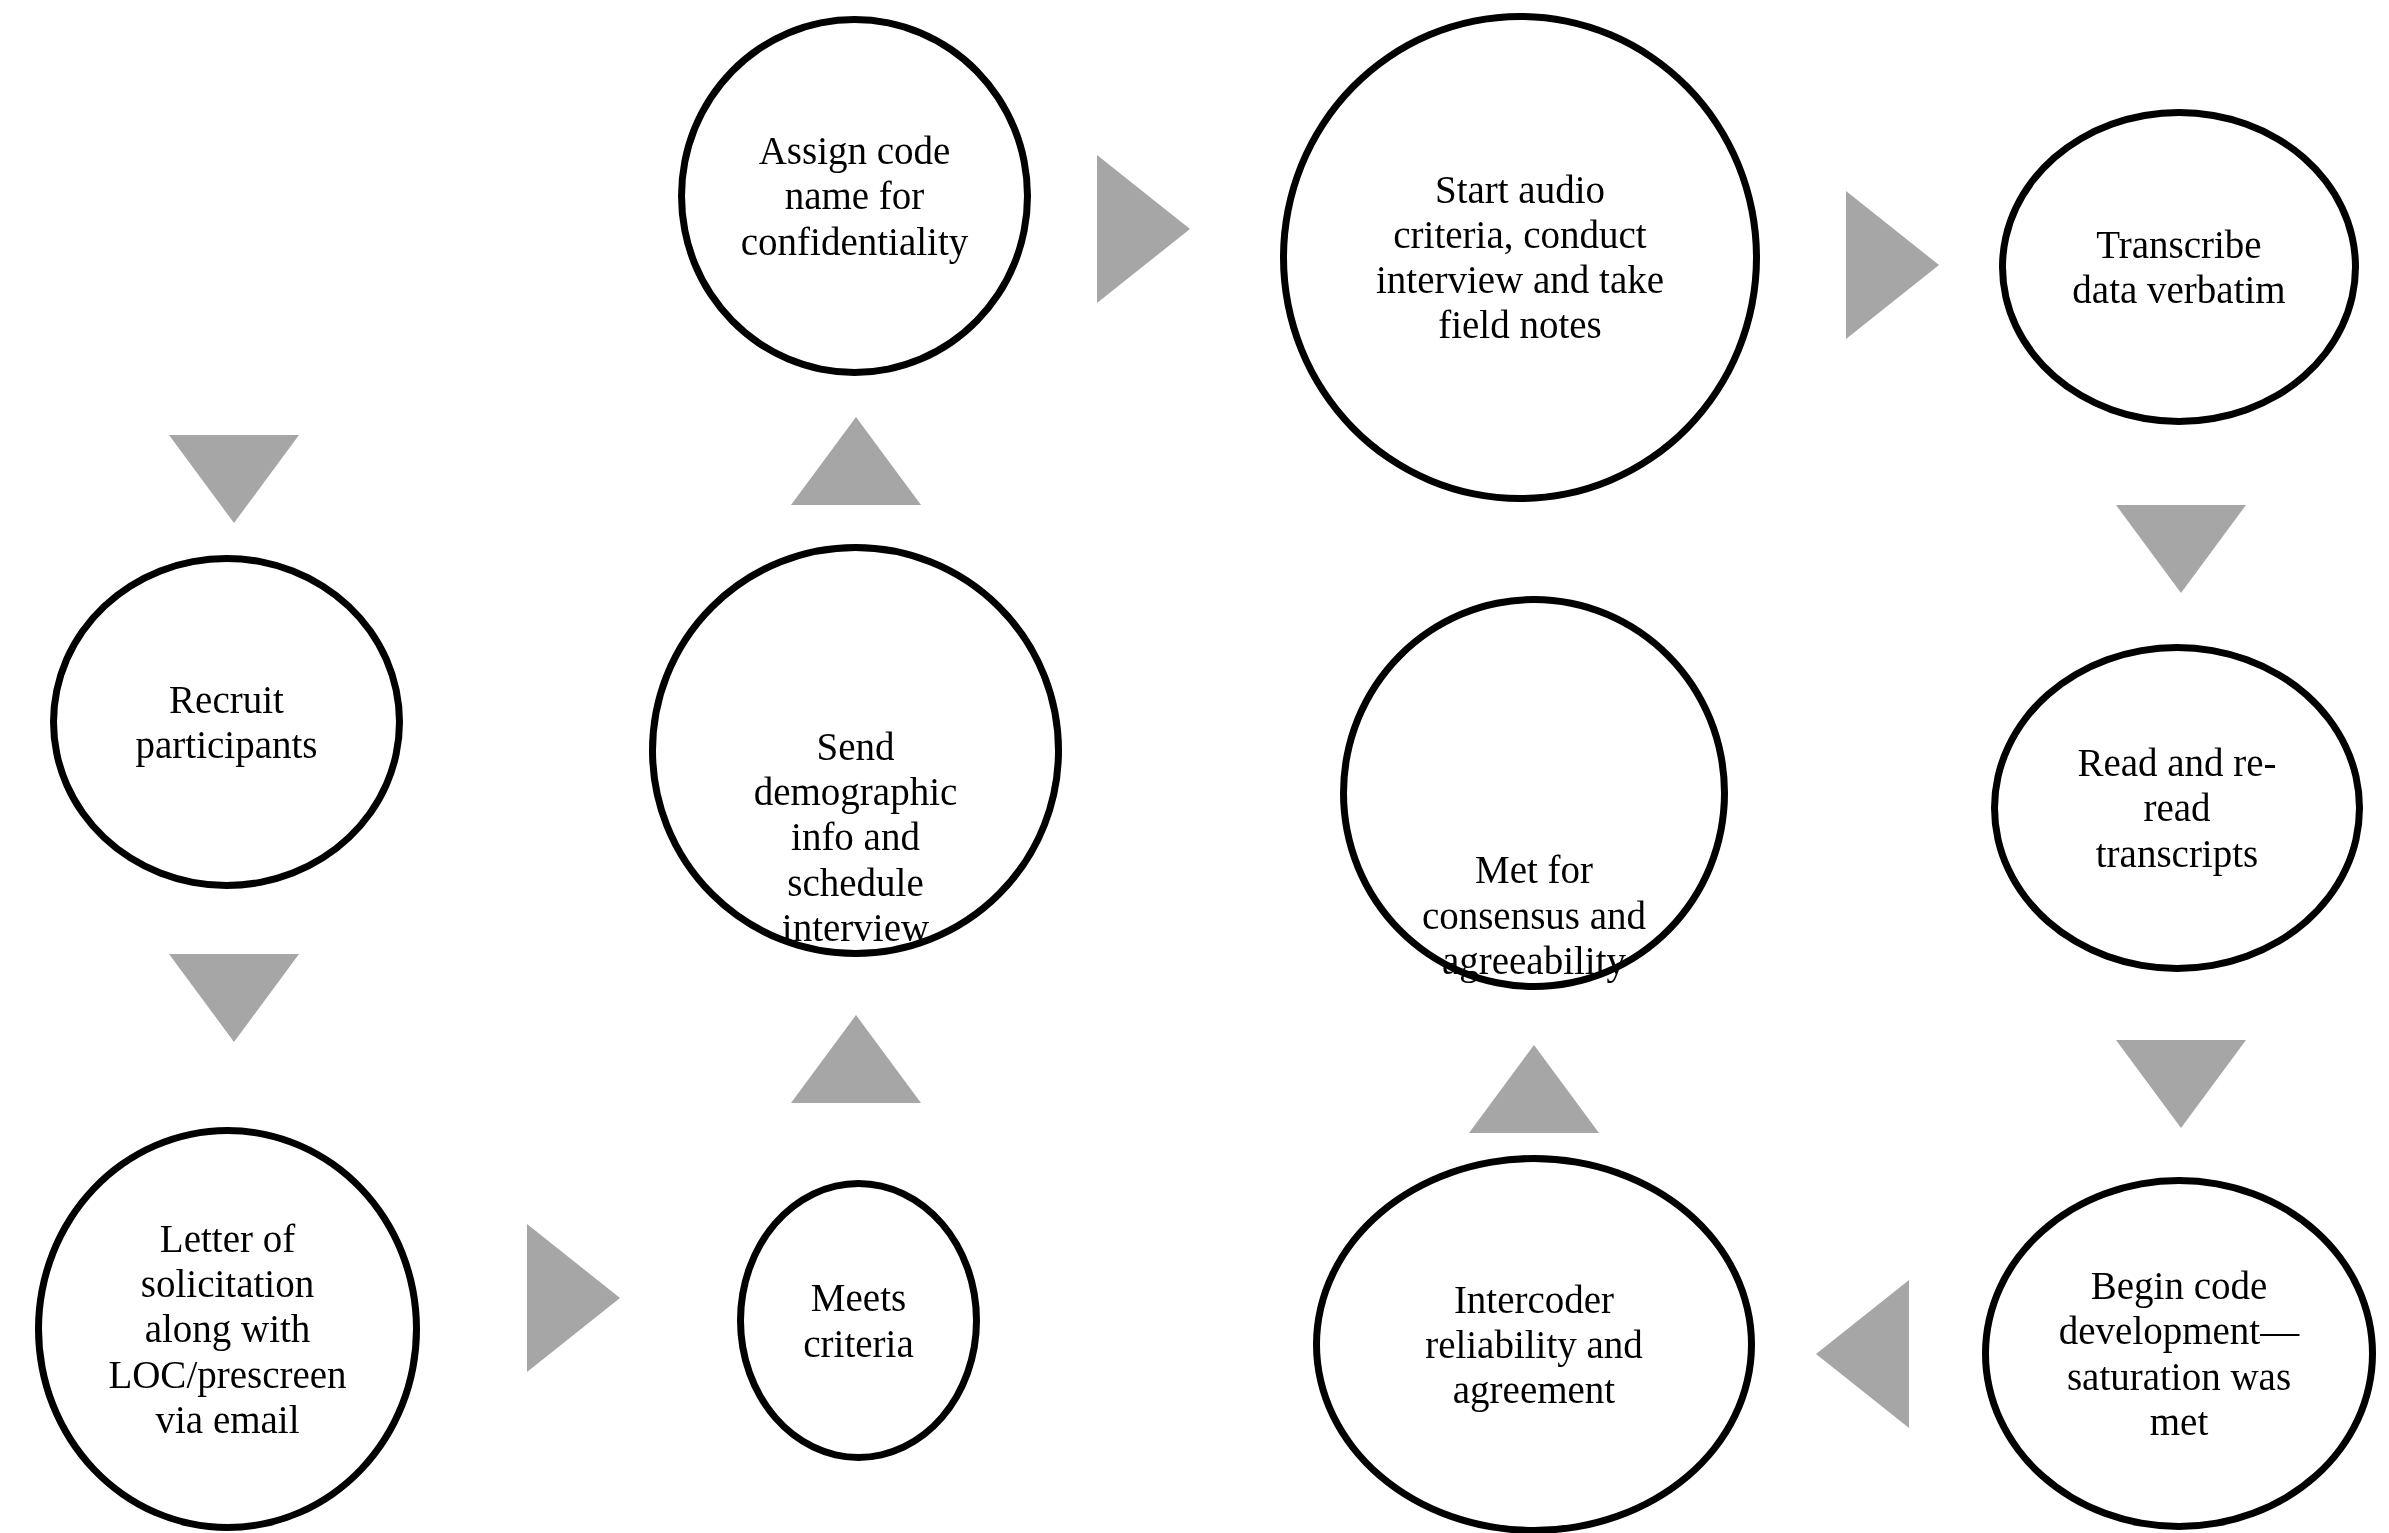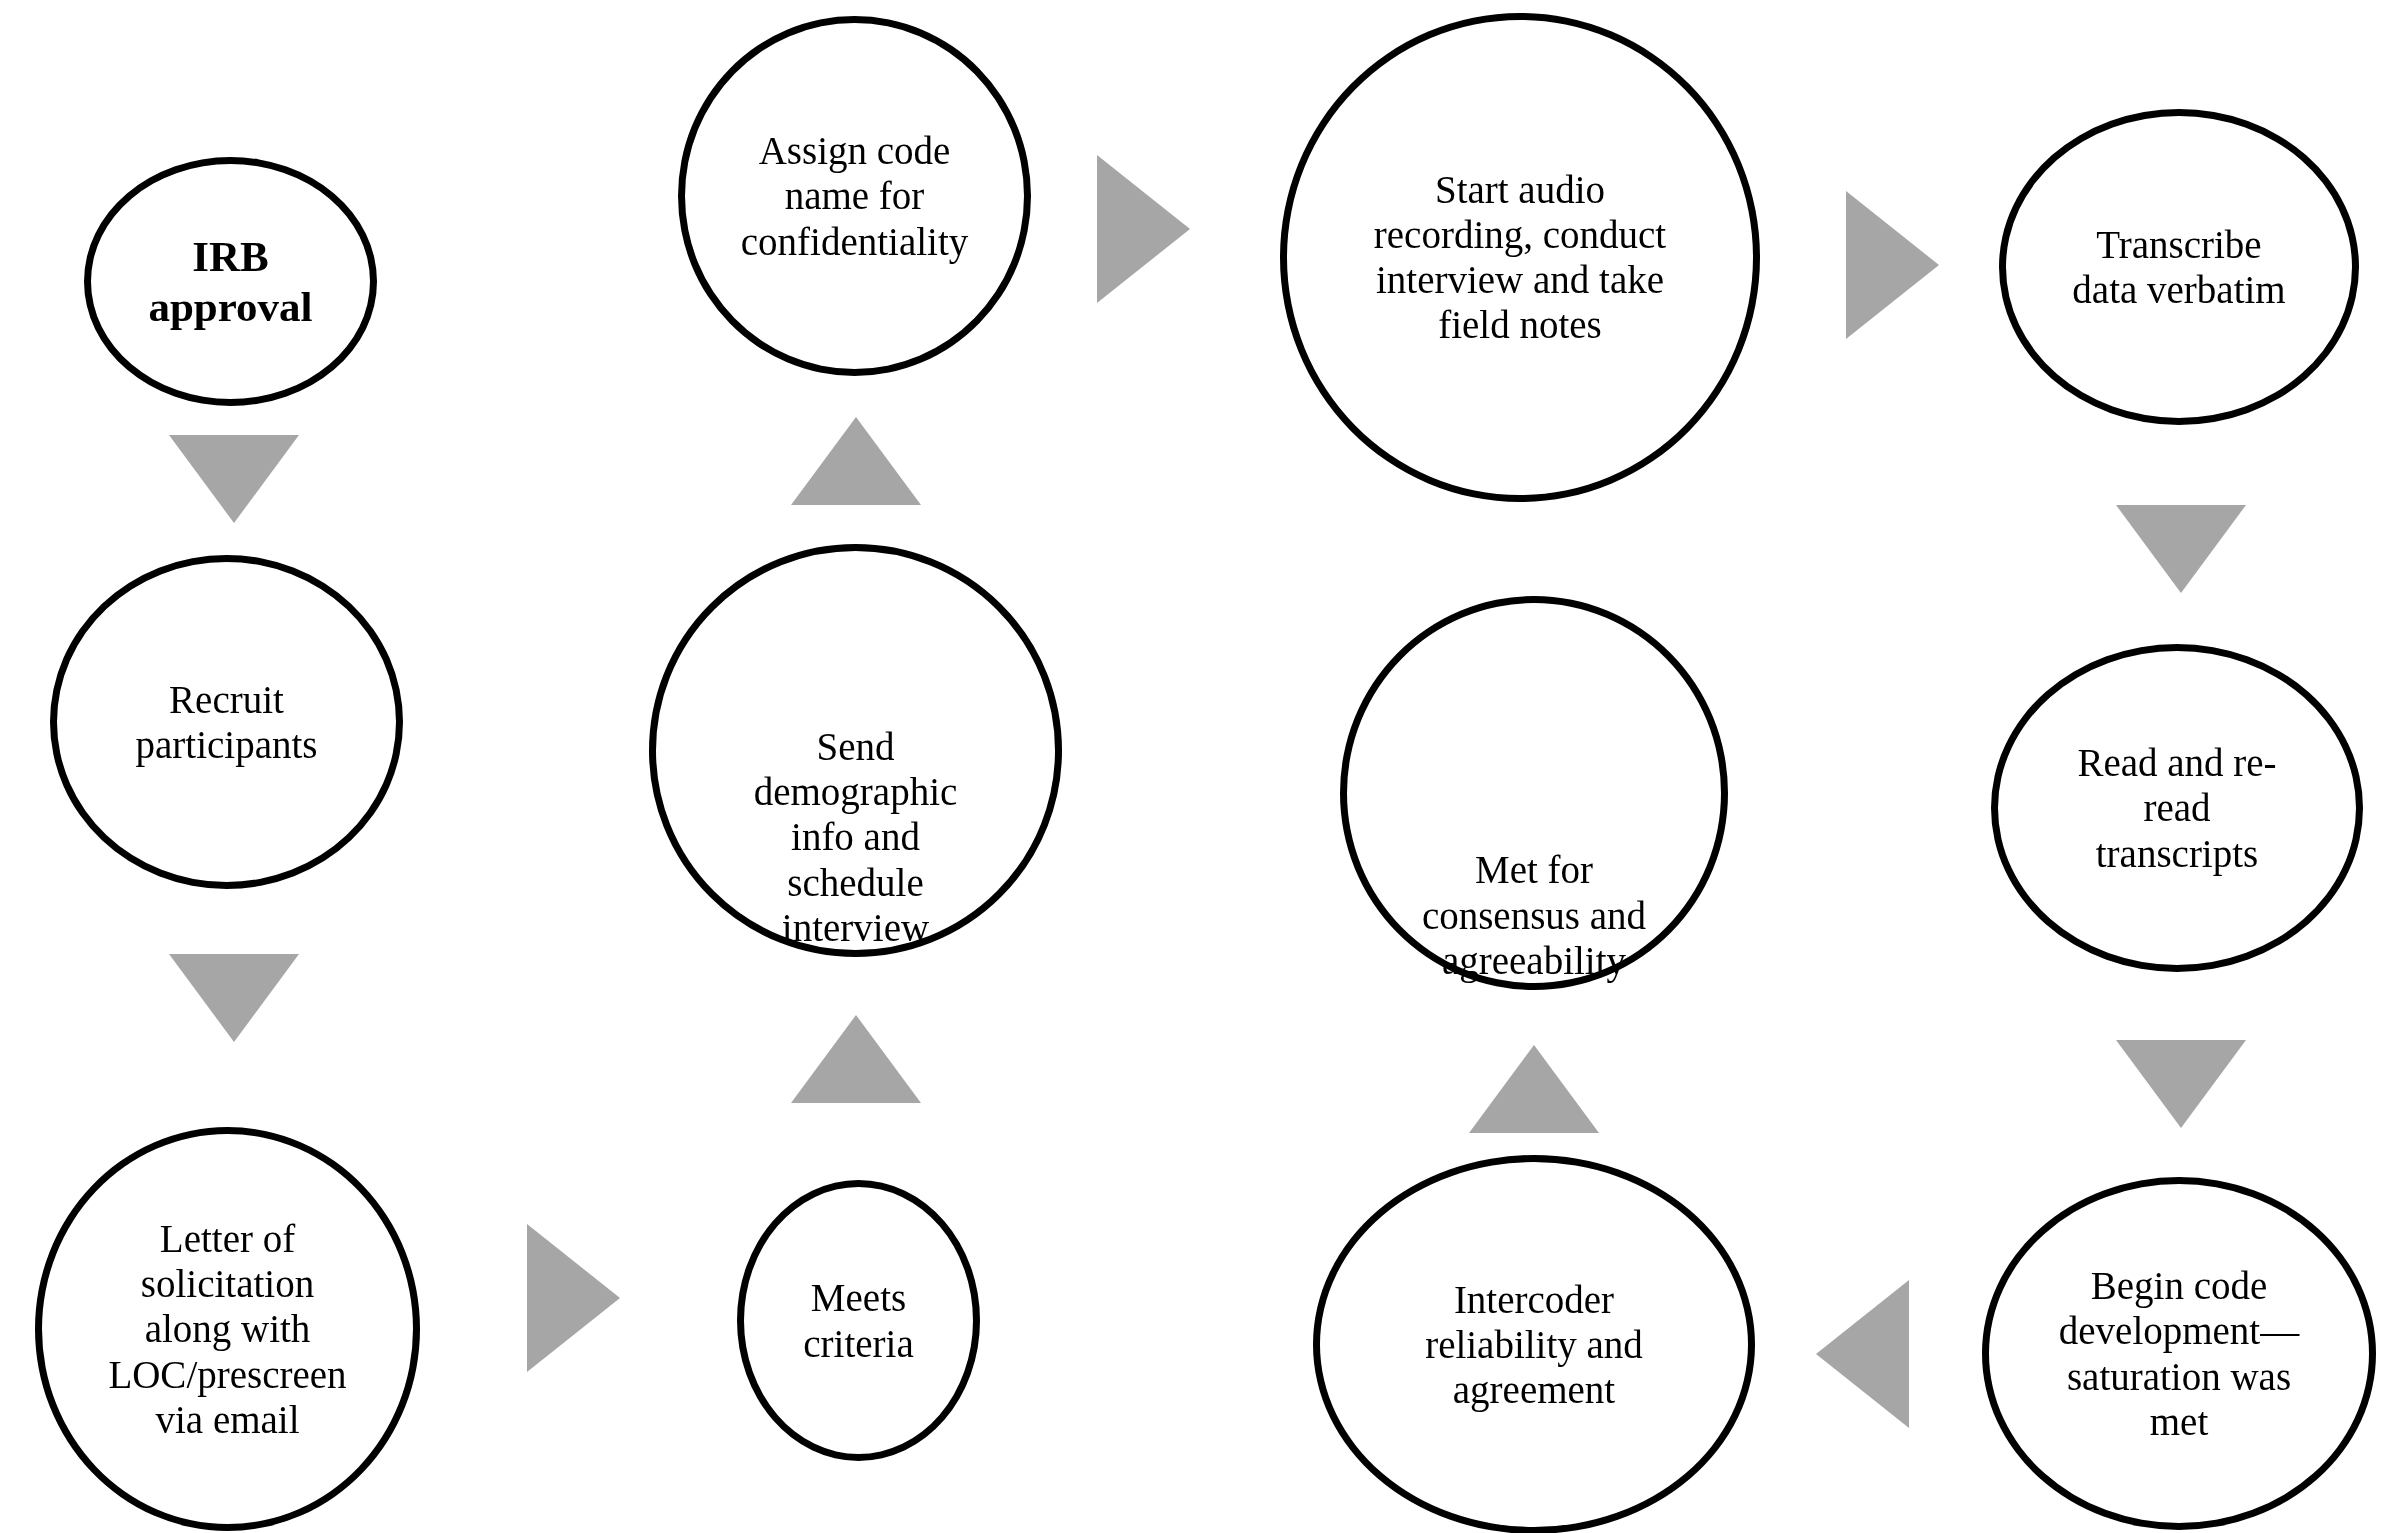--- a/index.html
+++ b/index.html
@@ -75,24 +75,20 @@
     border-top-color: transparent;
     border-bottom-color: transparent;
     border-left: 0;
   }
 </style>
 </head>
 <body>
 
 <div id="canvas">
 
-  <div class="node bold" style="left:84px; top:157px; width:293px; height:249px;">
-    <span class="node-label" style="font-size:43px;">IRB
-approval</span>
-  </div>
 
   <div class="arrow arrow-down" style="left:169px; top:435px; border-left-width:65px; border-right-width:65px; border-top-width:88px; border-top-color:#A6A6A6;"></div>
 
   <div class="node" style="left:50px; top:555px; width:353px; height:334px;">
     <span class="node-label">Recruit
 participants</span>
   </div>
 
   <div class="arrow arrow-down" style="left:169px; top:954px; border-left-width:65px; border-right-width:65px; border-top-width:88px; border-top-color:#A6A6A6;"></div>
 
@@ -124,21 +120,21 @@
 
   <div class="node" style="left:737px; top:1180px; width:243px; height:281px;align-items:center;">
     <span class="node-label">Meets
 criteria</span>
   </div>
 
   <div class="arrow arrow-right" style="left:527px; top:1224px; border-top-width:74px; border-bottom-width:74px; border-left-width:93px; border-left-color:#A6A6A6;"></div>
 
   <div class="node" style="left:1280px; top:12.6px; width:480px; height:489px;">
     <span class="node-label">Start audio
-recording, conduct
+criteria, conduct
 interview and take
 field notes</span>
   </div>
 
   <div class="arrow arrow-right" style="left:1097px; top:155px; border-top-width:74px; border-bottom-width:74px; border-left-width:93px; border-left-color:#A6A6A6;"></div>
 
   <div class="node" style="left:1340px; top:596px; width:388px; height:394px;align-items:flex-end;">
     <span class="node-label">Met for
 consensus and
 agreeability</span>

